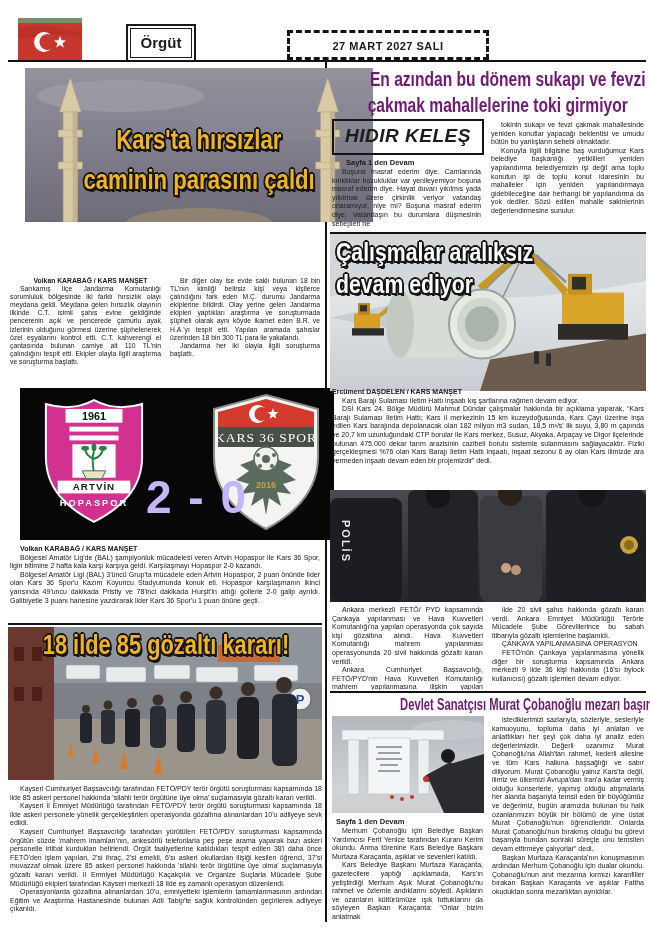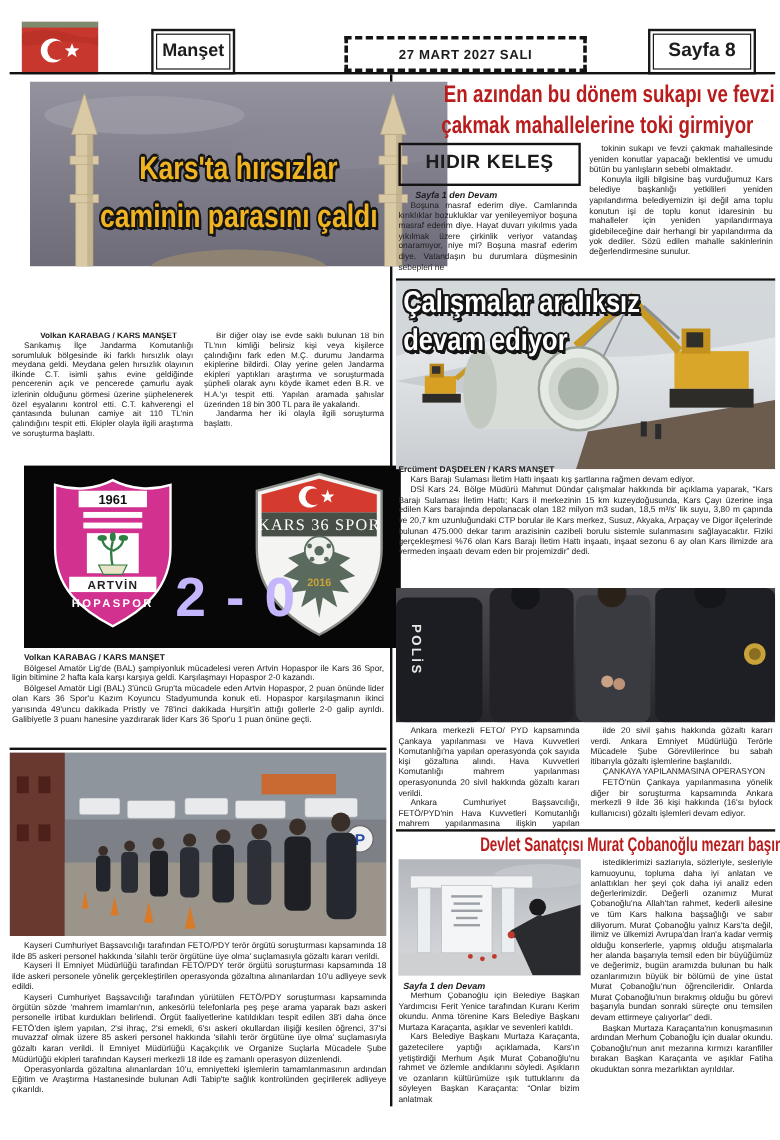--- a/index.html
+++ b/index.html
@@ -18,28 +18,28 @@
   .cond{display:inline-block;white-space:nowrap;transform-origin:50% 50%;}
   .condL{display:inline-block;white-space:nowrap;transform-origin:0 50%;}
   .sx68{transform:scaleX(0.68);} .sx78{transform:scaleX(0.78);}
   .sx82{transform:scaleX(0.82);} .sx85{transform:scaleX(0.85);}
   .hl-y{font-weight:bold;color:#f0b322;
         text-shadow:-1.5px -1.5px 0 #151515,1.5px -1.5px 0 #151515,-1.5px 1.5px 0 #151515,
         1.5px 1.5px 0 #151515,0 2px 0 #151515,0 -2px 0 #151515,2px 0 0 #151515,-2px 0 0 #151515,2.5px 3px 0 #151515;}
   .hl-w{font-weight:bold;color:#ffffff;
         text-shadow:-1.5px -1.5px 0 #151515,1.5px -1.5px 0 #151515,-1.5px 1.5px 0 #151515,
         1.5px 1.5px 0 #151515,0 2px 0 #151515,0 -2px 0 #151515,2px 0 0 #151515,-2px 0 0 #151515,2.5px 3px 0 #151515;}
-  .blackhead{font-weight:bold;color:#b91c1c;text-align:center;}
+  .blackhead{font-weight:bold;color:#701a75;text-align:center;}
   
   .bodytxt{font-size:7px;line-height:8.6px;text-align:justify;color:#202022;overflow:hidden;}
   .bodytxt p{margin:0;text-indent:10px;}
   .small{font-size:6.8px;line-height:8.1px;}
   .byline{font-weight:bold;text-indent:0;text-align:center;}
   .byline-l{font-weight:bold;text-indent:24px;text-align:left;}
-  .contlabel{position:absolute;font-size:7.5px;font-weight:bold;font-style:italic;}
+  .contlabel{position:absolute;font-size:7.5px;font-weight:bold;}
   .subheadbox{position:absolute;background:#ececec;text-align:center;
               font-family:"Liberation Serif",serif;color:#111;}
   .subheadbox .cond{font-size:15px;line-height:22px;}
   .authorbox{position:absolute;border:2px solid #141414;text-align:center;font-weight:bold;}
   .score{position:absolute;color:#c4b5fd;font-weight:bold;font-size:46px;letter-spacing:2px;
          font-family:"Liberation Sans",sans-serif;}
 </style>
 </head>
 <body>
 
@@ -49,27 +49,24 @@
     <svg viewBox="0 0 64 44" preserveAspectRatio="none">
       <rect width="64" height="44" fill="#c8372d"></rect>
       <rect width="64" height="5" fill="#7d8a6d"></rect>
       <path d="M0 10 Q20 4 40 10 T64 12 V20 Q40 14 20 18 T0 18 Z" fill="#b02c24" opacity="0.5"></path>
       <circle cx="26" cy="24" r="10" fill="#ffffff"></circle>
       <circle cx="29.5" cy="24" r="8" fill="#c8372d"></circle>
       <polygon fill="#ffffff" points="42,18 43.6,22.2 48,22.4 44.6,25.2 45.8,29.4 42,27 38.2,29.4 39.4,25.2 36,22.4 40.4,22.2"></polygon>
     </svg>
   </div>
   <div class="frame" style="left:126px;top:24px;width:66px;height:34px;line-height:34px;">
-    <span style="font-weight:bold;font-size:15px;">Manşet</span>
+    <span style="font-weight:bold;font-size:15px;">Örgüt</span>
   </div>
   <div class="datebox" style="left:287px;top:30px;width:196px;height:24px;line-height:24px;">
     <span style="font-weight:bold;font-size:11px;letter-spacing:0.5px;">27 MART 2027 SALI</span>
-  </div>
-  <div class="frame" style="left:540px;top:24px;width:86px;height:34px;line-height:34px;">
-    <span style="font-weight:bold;font-size:16px;">Sayfa 8</span>
   </div>
   <div class="rule" style="left:8px;top:60px;width:638px;height:2px;"></div>
   <div class="rule" style="left:325px;top:62px;width:2px;height:860px;"></div>
 
   <div class="photo" style="left:25px;top:68px;width:348px;height:154px;">
     <svg viewBox="0 0 292 154" preserveAspectRatio="none">
       <defs>
         <linearGradient id="sky" x1="0" y1="0" x2="0" y2="1">
           <stop offset="0" stop-color="#93929d"></stop>
             <stop offset="0.55" stop-color="#7e7c89"></stop>
@@ -194,33 +191,36 @@
         <circle cx="178" cy="70" r="6" fill="#3a2f28"></circle>
           <rect x="169" y="77" width="18" height="48" rx="5" fill="#23252c"></rect>
         <circle cx="208" cy="66" r="6.5" fill="#3a2f28"></circle>
           <rect x="198" y="73" width="20" height="54" rx="6" fill="#2e3038"></rect>
         <circle cx="240" cy="62" r="7" fill="#3a2f28"></circle>
           <rect x="229" y="70" width="22" height="62" rx="6" fill="#1e2026"></rect>
         <circle cx="276" cy="58" r="8" fill="#3a2f28"></circle>
           <rect x="264" y="67" width="25" height="72" rx="7" fill="#26282f"></rect>
       </g>
     </svg>
+    <div class="abs" style="left:0;top:2px;width:100%;text-align:center;font-size:28px;">
+      <span class="cond sx78 hl-y">18 ilde 85 gözaltı kararı!</span>
+    </div>
   </div>
   <div class="bodytxt abs" style="left:10px;top:785px;width:312px;height:140px;">
     <p>Kayseri Cumhuriyet Başsavcılığı tarafından FETÖ/PDY terör örgütü soruşturması kapsamında 18 ilde 85 askeri personel hakkında 'silahlı terör örgütüne üye olma' suçlamasıyla gözaltı kararı verildi.</p>
     <p>Kayseri İl Emniyet Müdürlüğü tarafından FETÖ/PDY terör örgütü soruşturması kapsamında 18 ilde askeri personele yönelik gerçekleştirilen operasyonda gözaltına alınanlardan 10'u adliyeye sevk edildi.</p>
     <p>Kayseri Cumhuriyet Başsavcılığı tarafından yürütülen FETÖ/PDY soruşturması kapsamında örgütün sözde 'mahrem imamları'nın, ankesörlü telefonlarla peş peşe arama yaparak bazı askeri personelle irtibat kurdukları belirlendi. Örgüt faaliyetlerine katıldıkları tespit edilen 38'i daha önce FETÖ'den işlem yapılan, 2'si ihraç, 2'si emekli, 6'sı askeri okullardan ilişiği kesilen öğrenci, 37'si muvazzaf olmak üzere 85 askeri personel hakkında 'silahlı terör örgütüne üye olma' suçlamasıyla gözaltı kararı verildi. İl Emniyet Müdürlüğü Kaçakçılık ve Organize Suçlarla Mücadele Şube Müdürlüğü ekipleri tarafından Kayseri merkezli 18 ilde eş zamanlı operasyon düzenlendi.</p>
     <p>Operasyonlarda gözaltına alınanlardan 10'u, emniyetteki işlemlerin tamamlanmasının ardından Eğitim ve Araştırma Hastanesinde bulunan Adli Tabip'te sağlık kontrolünden geçirilerek adliyeye çıkarıldı.</p>
   </div>
 
   <div class="abs blackhead" style="left:331px;top:66px;width:315px;font-size:20px;line-height:26px;">
     <span class="cond sx78">En azından bu dönem sukapı ve fevzi</span><br>
     <span class="cond sx78">çakmak mahallelerine toki girmiyor</span>
   </div>
-  <div class="authorbox" style="left:332px;top:119px;width:148px;height:32px;line-height:30px;font-size:16px;letter-spacing:0.5px;">
+  <div class="authorbox" style="left:332px;top:119px;width:148px;height:32px;line-height:30px;font-size:19px;letter-spacing:0.5px;font-style:italic;">
     <span>HIDIR KELEŞ</span>
   </div>
   <div class="contlabel" style="left:346px;top:158px;">Sayfa 1 den Devam</div>
   <div class="bodytxt abs" style="left:332px;top:168px;width:149px;height:64px;">
     <p>Boşuna masraf ederim diye. Camlarında kırıklıklar bozukluklar var yenileyemiyor boşuna masraf ederim diye. Hayat duvarı yıkılmıs yada yıkılmak üzere çirkinlik veriyor vatandaş onaramıyor, niye mi? Boşuna masraf ederim diye. Vatandaşın bu durumlara düşmesinin sebepleri ne</p>
   </div>
   <div class="bodytxt abs" style="left:491px;top:121px;width:153px;height:111px;">
     <p>tokinin sukapı ve fevzi çakmak mahallesinde yeniden konutlar yapacağı beklentisi ve umudu bütün bu yanlışların sebebi olmaktadır.</p>
     <p>Konuyla ilgili bilgisine baş vurduğumuz Kars belediye başkanlığı yetkilileri yeniden yapılandırma belediyemizin işi değil ama toplu konutun işi de toplu konut idaresinin bu mahalleler için yeniden yapılandırmaya gidebileceğine dair herhangi bir yapılandırma da yok dediler. Sözü edilen mahalle sakinlerinin değerlendirmesine sunulur.</p>
   </div>

